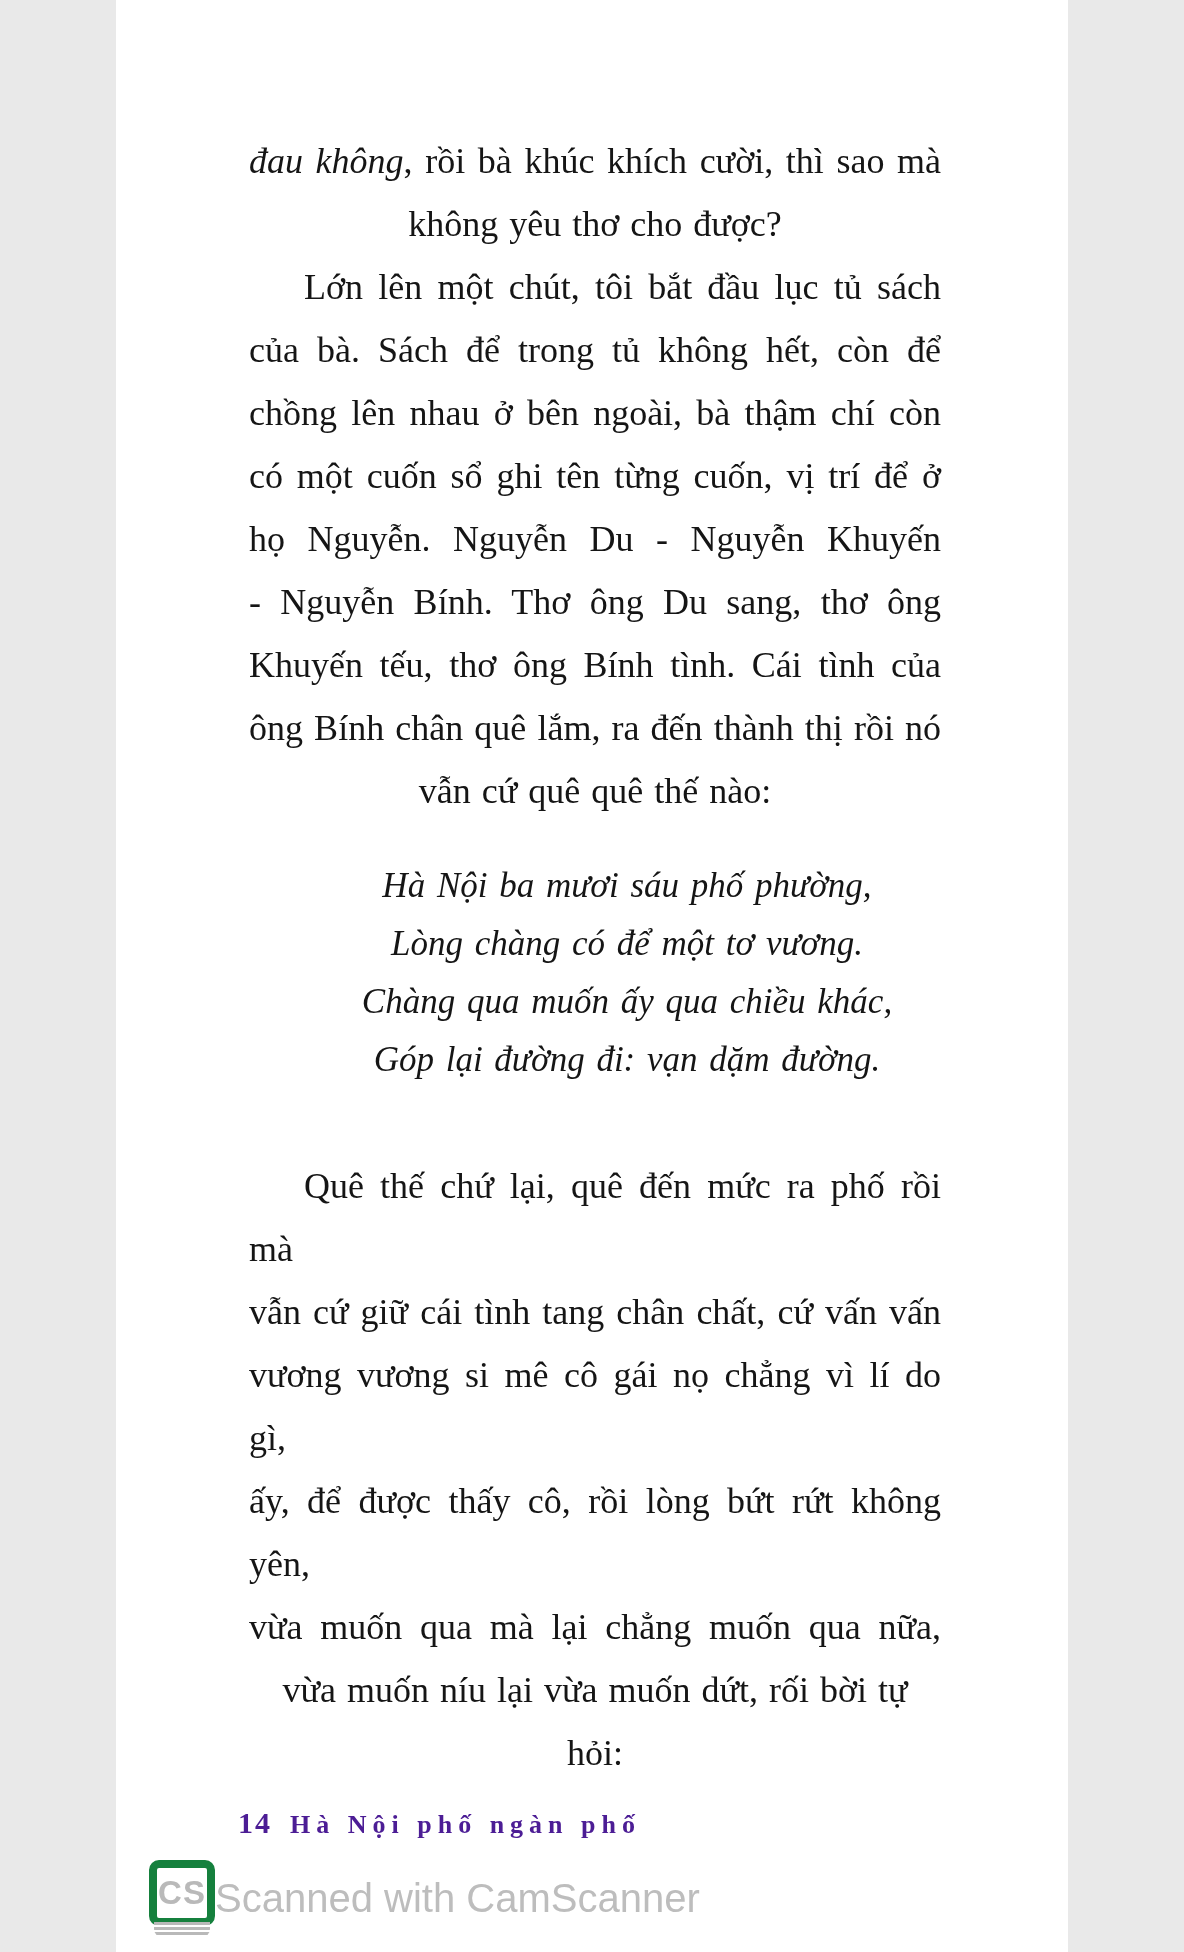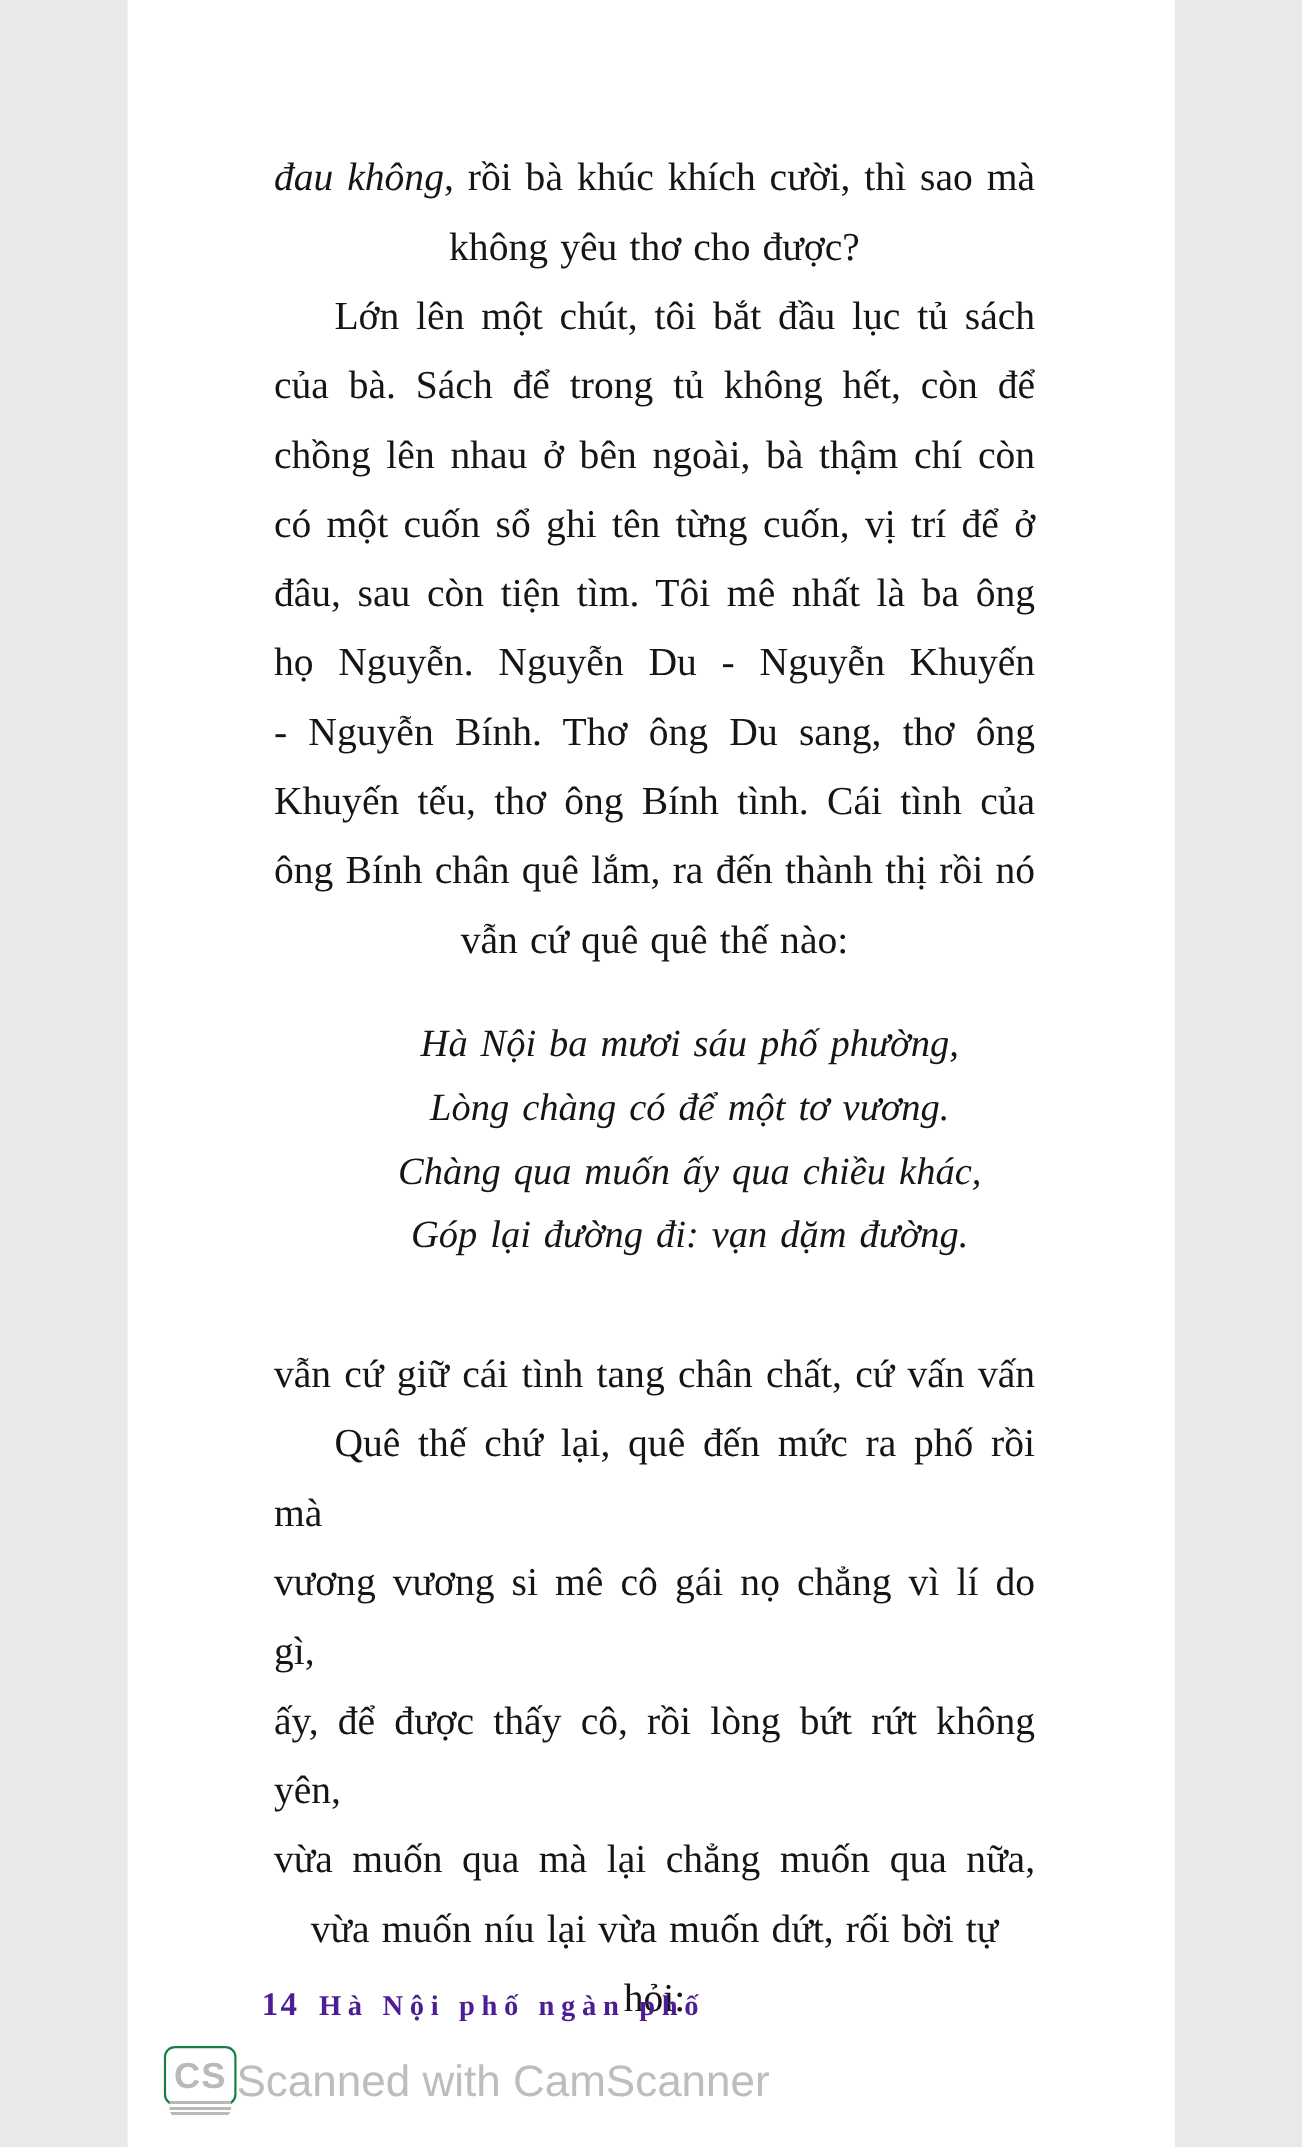--- a/index.html
+++ b/index.html
@@ -60,21 +60,21 @@
   }
   .camscanner {
     position:absolute;
     left:33px; top:1860px;
     display:flex;
     align-items:center;
   }
   .cs-icon { width:66px; }
   .cs-box {
     height:50px;
-    border:2px solid #15803d;
+    border:8px solid #15803d;
     border-radius:10px;
     display:flex;
     align-items:center;
     justify-content:center;
     font-family:"Liberation Sans", sans-serif;
     font-weight:bold;
     font-size:33px;
     letter-spacing:1px;
     color:#b9b9b9;
     background:#fff;
@@ -102,38 +102,37 @@
     <div>
       <div class="line just"><span class="ital">đau không</span><span>, rồi bà khúc khích cười, thì sao mà</span></div>
       <div class="line">không yêu thơ cho được?</div>
     </div>
 
     <div>
       <div class="line just indent">Lớn lên một chút, tôi bắt đầu lục tủ sách</div>
       <div class="line just">của bà. Sách để trong tủ không hết, còn để</div>
       <div class="line just">chồng lên nhau ở bên ngoài, bà thậm chí còn</div>
       <div class="line just">có một cuốn sổ ghi tên từng cuốn, vị trí để ở</div>
-      <div class="line just">đâu, sau còn tiện tìm. Tôi mê nhất là ba ông</div>
       <div class="line just">họ Nguyễn. Nguyễn Du - Nguyễn Khuyến</div>
       <div class="line just">- Nguyễn Bính. Thơ ông Du sang, thơ ông</div>
       <div class="line just">Khuyến tếu, thơ ông Bính tình. Cái tình của</div>
       <div class="line just">ông Bính chân quê lắm, ra đến thành thị rồi nó</div>
       <div class="line">vẫn cứ quê quê thế nào:</div>
     </div>
 
     <div class="poem">
       <div class="line">Hà Nội ba mươi sáu phố phường,</div>
       <div class="line">Lòng chàng có để một tơ vương.</div>
       <div class="line">Chàng qua muốn ấy qua chiều khác,</div>
       <div class="line">Góp lại đường đi: vạn dặm đường.</div>
     </div>
 
     <div class="para3">
+      <div class="line just indent">Quê thế chứ lại, quê đến mức ra phố rồi mà</div>
       <div class="line just">vẫn cứ giữ cái tình tang chân chất, cứ vấn vấn</div>
-      <div class="line just indent">Quê thế chứ lại, quê đến mức ra phố rồi mà</div>
       <div class="line just">vương vương si mê cô gái nọ chẳng vì lí do gì,</div>
       <div class="line just">ấy, để được thấy cô, rồi lòng bứt rứt không yên,</div>
       <div class="line just">vừa muốn qua mà lại chẳng muốn qua nữa,</div>
       <div class="line">vừa muốn níu lại vừa muốn dứt, rối bời tự hỏi:</div>
     </div>
 
   </div>
 
   <div class="footer">
     <span class="page-number">14</span>

